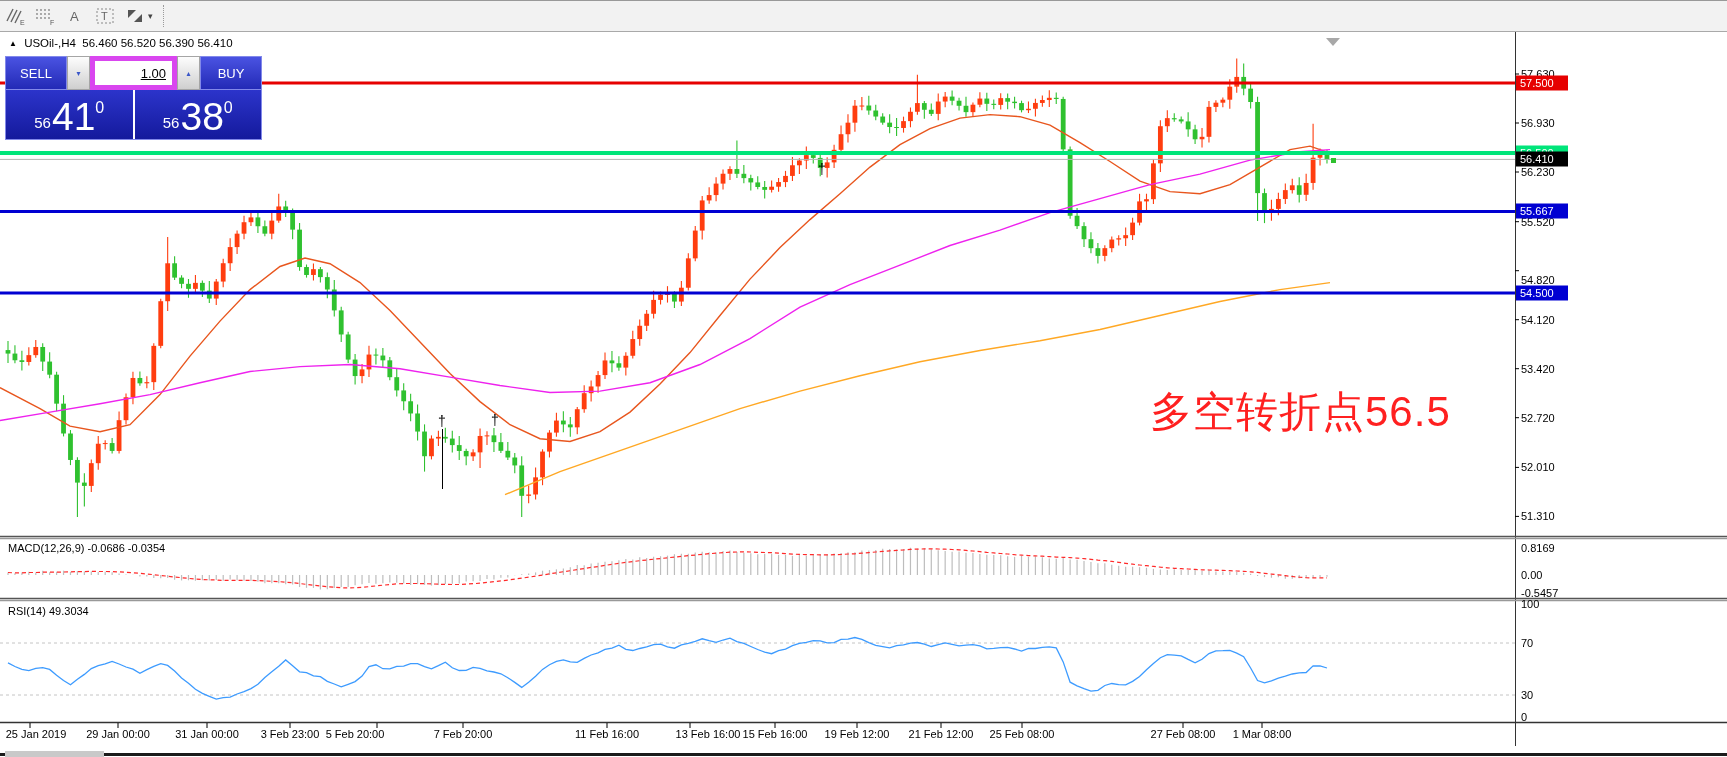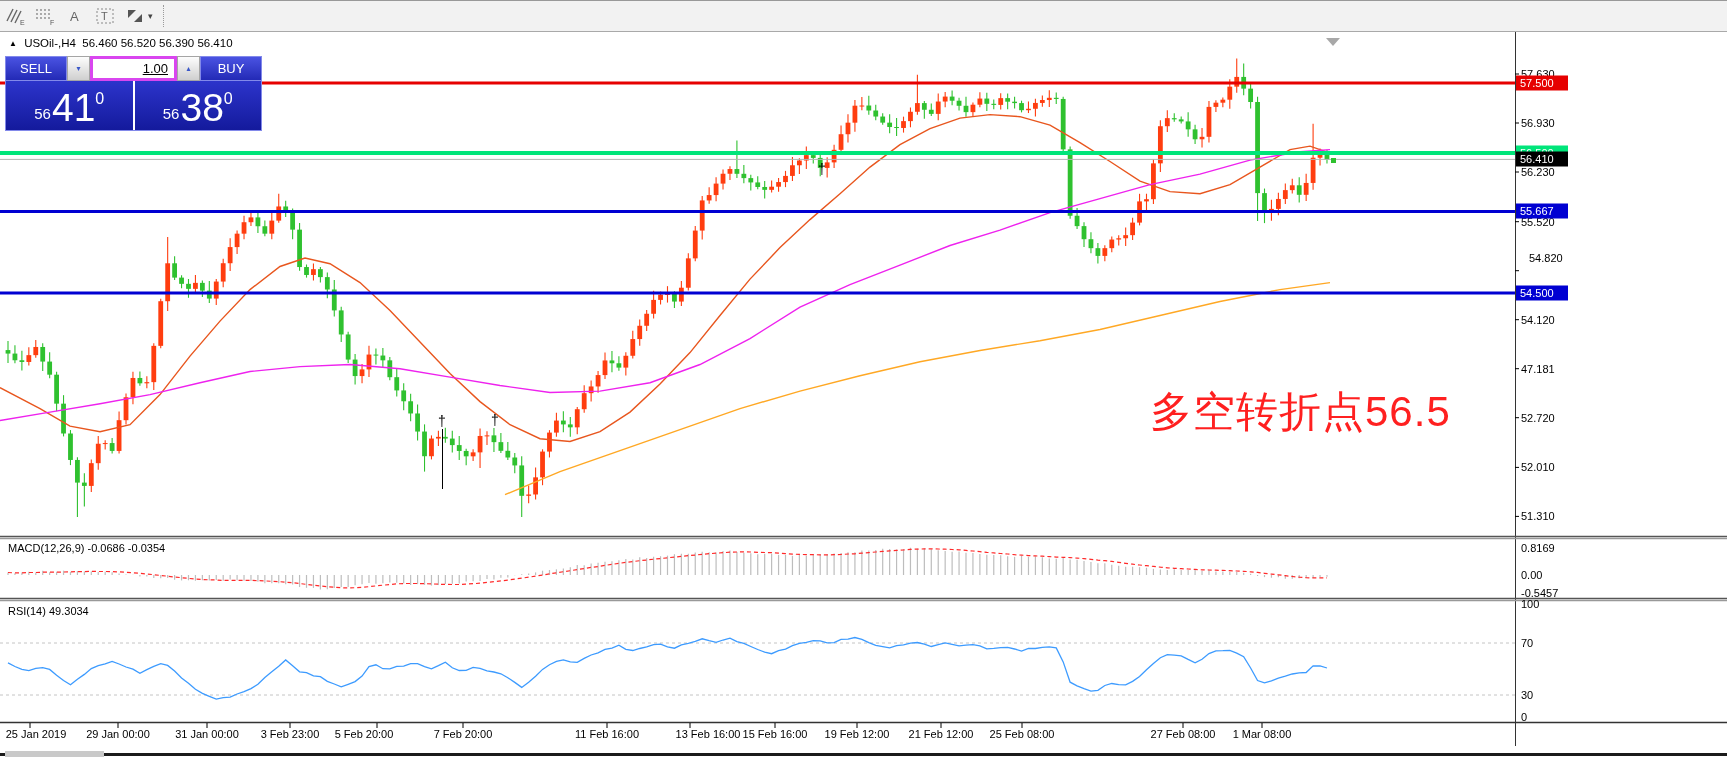--- a/index.html
+++ b/index.html
@@ -13,26 +13,26 @@
   .tb-sep{height:22px;border-left:1px dotted #9a9a9a;margin:0 8px 0 8px;}
   .tf-btn{padding:3px 9px;font-size:11px;color:#333;margin:0 1px;cursor:pointer;border:1px solid transparent;}
   .tf-btn.active{background:#e9e9e9;border:1px solid #979797;}
   
   svg.layer{position:absolute;left:0;top:0;z-index:1;}
   
   .sym-header{position:absolute;left:9px;top:36px;font-size:11.5px;color:#000;z-index:2;white-space:nowrap;}
   .sym-header .tri{font-size:8px;vertical-align:1px;margin-right:4px;}
   
   .trade-widget{position:absolute;left:5px;top:55px;width:257px;z-index:5;font-family:"Liberation Sans",sans-serif;}
-  .tw-row1{display:flex;height:25px;}
+  .tw-row1{display:flex;height:34px;}
   .tw-btn{flex:0 0 60px;background:linear-gradient(#4a53e2,#232ab6);color:#fff;display:flex;
           align-items:center;justify-content:center;font-size:13px;border:1px solid #8289ea;cursor:pointer;}
   .spin{width:21px;background:linear-gradient(#fdfdfd,#cfcfcf);border:1px solid #a5a5a5;color:#3a57c8;
         font-size:8px;display:flex;align-items:center;justify-content:center;cursor:pointer;}
-  .vol-input{flex:1;min-width:0;text-align:right;padding:0 6px 0 0;font-size:13px;border:3px solid #d946ef;
+  .vol-input{flex:1;min-width:0;text-align:right;padding:0 6px 0 0;font-size:13px;border:5px solid #d946ef;
              font-family:"Liberation Sans",sans-serif;text-decoration:underline;}
   .tw-row2{display:flex;height:49px;background:linear-gradient(#2c34cb,#141a9c);border:1px solid #8289ea;
            border-top:none;color:#fff;}
   .price-half{flex:1;display:flex;align-items:flex-end;justify-content:center;padding-bottom:4px;cursor:pointer;}
   .price-half.first{border-right:2px solid #fff;}
   .price-small{font-size:15px;margin:0 1px 4px 0;}
   .price-big{font-size:39px;line-height:0.95;}
   .price-sup{font-size:16px;margin-bottom:18px;}
   
   .axis-label{position:absolute;font-size:11px;color:#000;transform:translateY(-50%);z-index:2;white-space:nowrap;}
@@ -776,23 +776,23 @@
     <span>RSI(14)</span>&nbsp;<span>49.3034</span>
   </div>
 
   <div class="annotation" style="color: rgb(255, 32, 32);">多空转折点56.5</div>
 
   <div id="axis-labels">
       <div class="axis-label" style="left: 1521px; top: 73px;">57.630</div>
       <div class="axis-label" style="left: 1521px; top: 122px;">56.930</div>
       <div class="axis-label" style="left: 1521px; top: 171px;">56.230</div>
       <div class="axis-label" style="left: 1521px; top: 220.7px;">55.520</div>
-      <div class="axis-label" style="left: 1521px; top: 257px; margin-left: 8px;">54.820</div>
+      <div class="axis-label" style="left: 1521px; top: 279px;">54.820</div>
       <div class="axis-label" style="left: 1521px; top: 318.7px;">54.120</div>
-      <div class="axis-label" style="left: 1521px; top: 367.7px;">47.181</div>
+      <div class="axis-label" style="left: 1521px; top: 367.7px;">53.420</div>
       <div class="axis-label" style="left: 1521px; top: 416.7px;">52.720</div>
       <div class="axis-label" style="left: 1521px; top: 466.4px;">52.010</div>
       <div class="axis-label" style="left: 1521px; top: 515.4px;">51.310</div>
       <div class="axis-badge" style="top: 82.1px; background: rgb(230, 0, 0);">57.500</div>
       <div class="axis-badge" style="top: 152.1px; background: rgb(0, 229, 122);">56.500</div>
       <div class="axis-badge" style="top: 158.4px; background: rgb(0, 0, 0);">56.410</div>
       <div class="axis-badge" style="top: 210.41px; background: rgb(0, 0, 210);">55.667</div>
       <div class="axis-badge" style="top: 292.1px; background: rgb(0, 0, 210);">54.500</div>
       <div class="axis-label" style="left: 1521px; top: 547.042px;">0.8169</div>
       <div class="axis-label" style="left: 1521px; top: 574px;">0.00</div>
@@ -800,21 +800,21 @@
       <div class="axis-label" style="left: 1521px; top: 603px;">100</div>
       <div class="axis-label" style="left: 1521px; top: 642px;">70</div>
       <div class="axis-label" style="left: 1521px; top: 694px;">30</div>
       <div class="axis-label" style="left: 1521px; top: 716px;">0</div>
     </div>
   <div id="time-labels">
       <div class="time-label" style="left: 36px;">25 Jan 2019</div>
       <div class="time-label" style="left: 118px;">29 Jan 00:00</div>
       <div class="time-label" style="left: 207px;">31 Jan 00:00</div>
       <div class="time-label" style="left: 290px;">3 Feb 23:00</div>
-      <div class="time-label" style="left: 364px; text-align: center;">5 Feb 20:00</div>
+      <div class="time-label" style="left: 355px; text-align: center;">5 Feb 20:00</div>
       <div class="time-label" style="left: 463px;">7 Feb 20:00</div>
       <div class="time-label" style="left: 607px;">11 Feb 16:00</div>
       <div class="time-label" style="left: 708px;">13 Feb 16:00</div>
       <div class="time-label" style="left: 775px;">15 Feb 16:00</div>
       <div class="time-label" style="left: 857px;">19 Feb 12:00</div>
       <div class="time-label" style="left: 941px;">21 Feb 12:00</div>
       <div class="time-label" style="left: 1022px;">25 Feb 08:00</div>
       <div class="time-label" style="left: 1183px;">27 Feb 08:00</div>
       <div class="time-label" style="left: 1262px;">1 Mar 08:00</div>
     </div>

